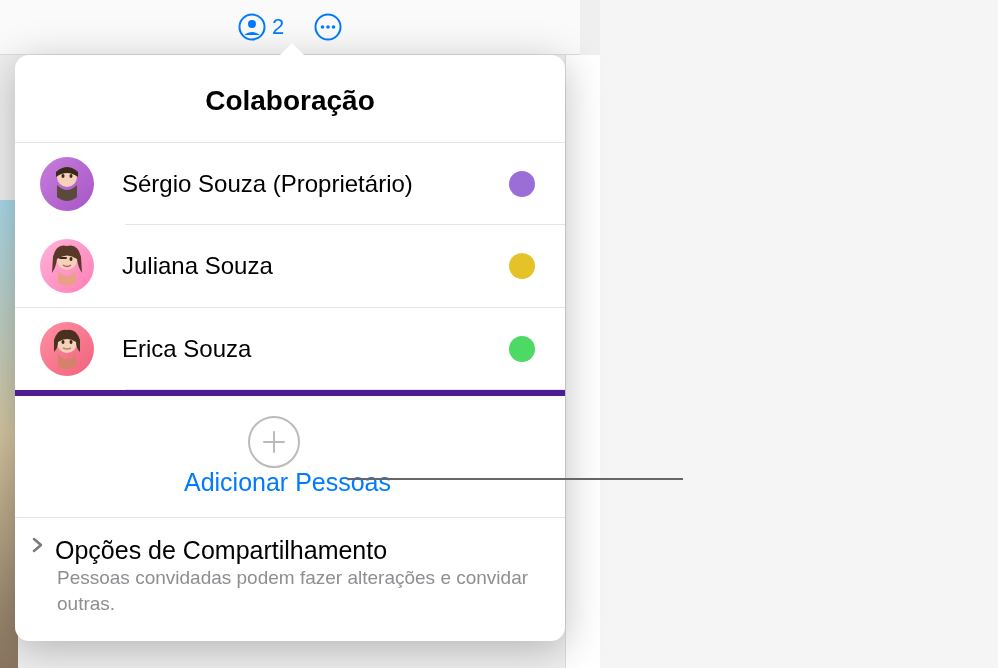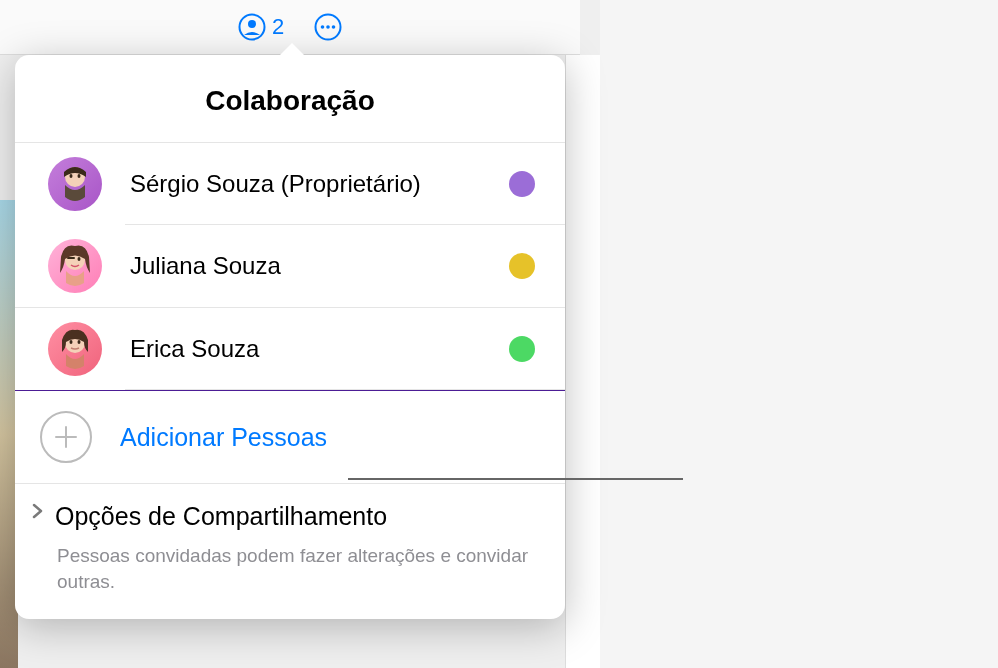--- a/index.html
+++ b/index.html
@@ -143,21 +143,21 @@
     }
     
     .sharing-section {
       padding: 18px 30px 25px 42px;
       cursor: pointer;
     }
     
     .sharing-header {
       display: flex;
       align-items: flex-start;
-      margin-bottom: 12px;
+      margin-bottom: 0;
     }
     
     .sharing-title {
       font-size: 25px;
       color: #000;
     }
     
     .sharing-desc {
       font-size: 19px;
       color: #8e8e93;
@@ -204,37 +204,37 @@
       left: 565px;
       top: 55px;
       width: 35px;
       height: 613px;
       background: #fff;
       border-left: 1px solid #ddd;
     }
     
     .row-container {
       border-bottom: 1px solid #e5e5e5;
-      padding-left: 8px;
     }
     .row-container.indent-divider {
       border-bottom: none;
       position: relative;
     }
     .row-container.indent-divider::after {
       content: '';
       position: absolute;
       left: 110px;
       right: 0;
       bottom: 0;
       height: 1px;
       background: #e5e5e5;
     }
     .full-divider-top {
-      border-top: 1px solid #4c1d95;
+      border-top: 6px solid #4c1d95;
+      flex-direction: column;
     }
   </style>
 </head>
 <body>
 
 <div class="bg-content">
   <div class="bg-image-strip"></div>
 </div>
 
 <div class="right-panel-hint"></div>

